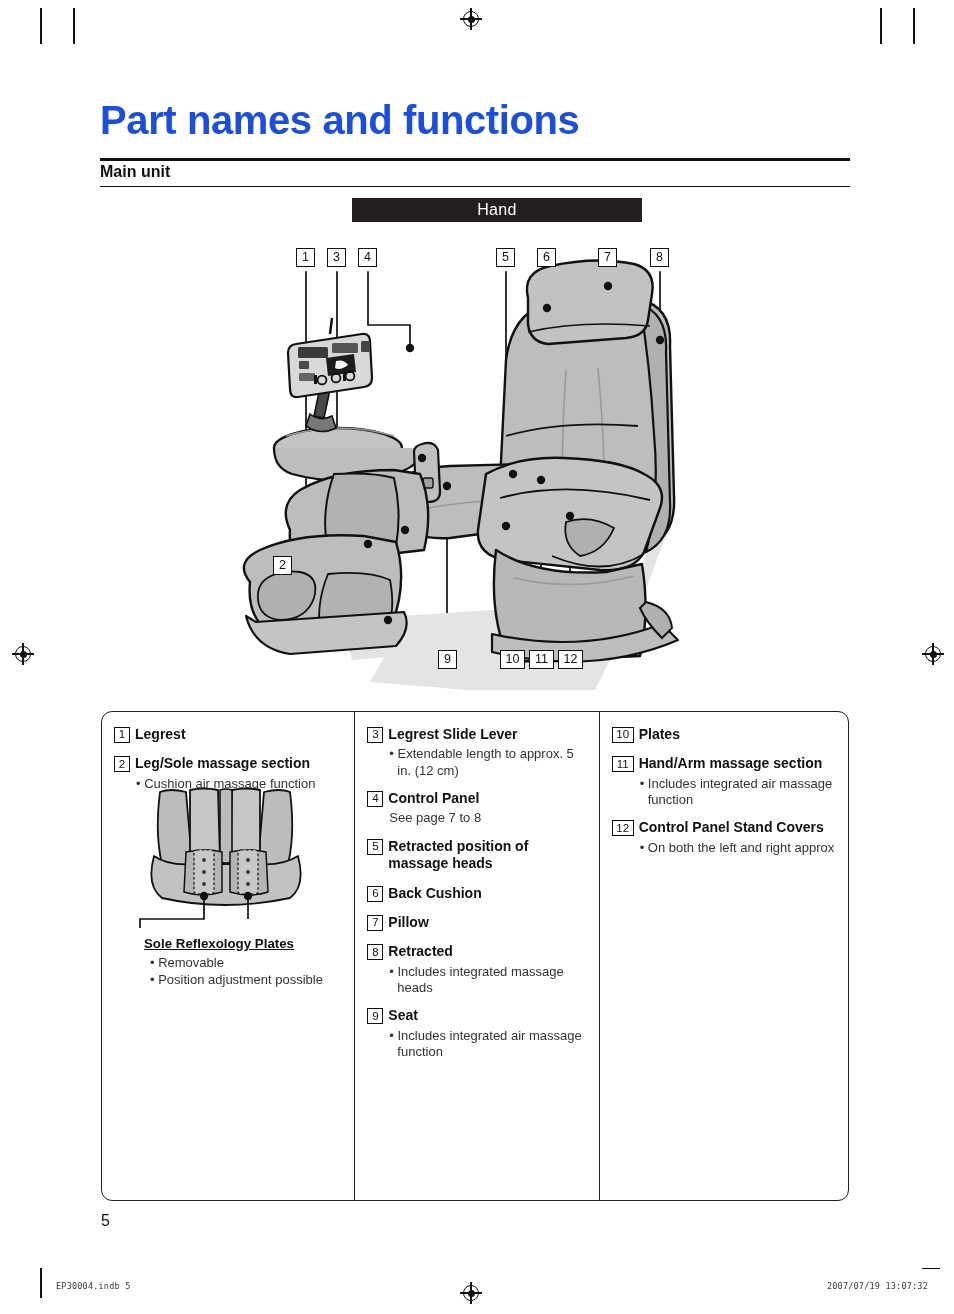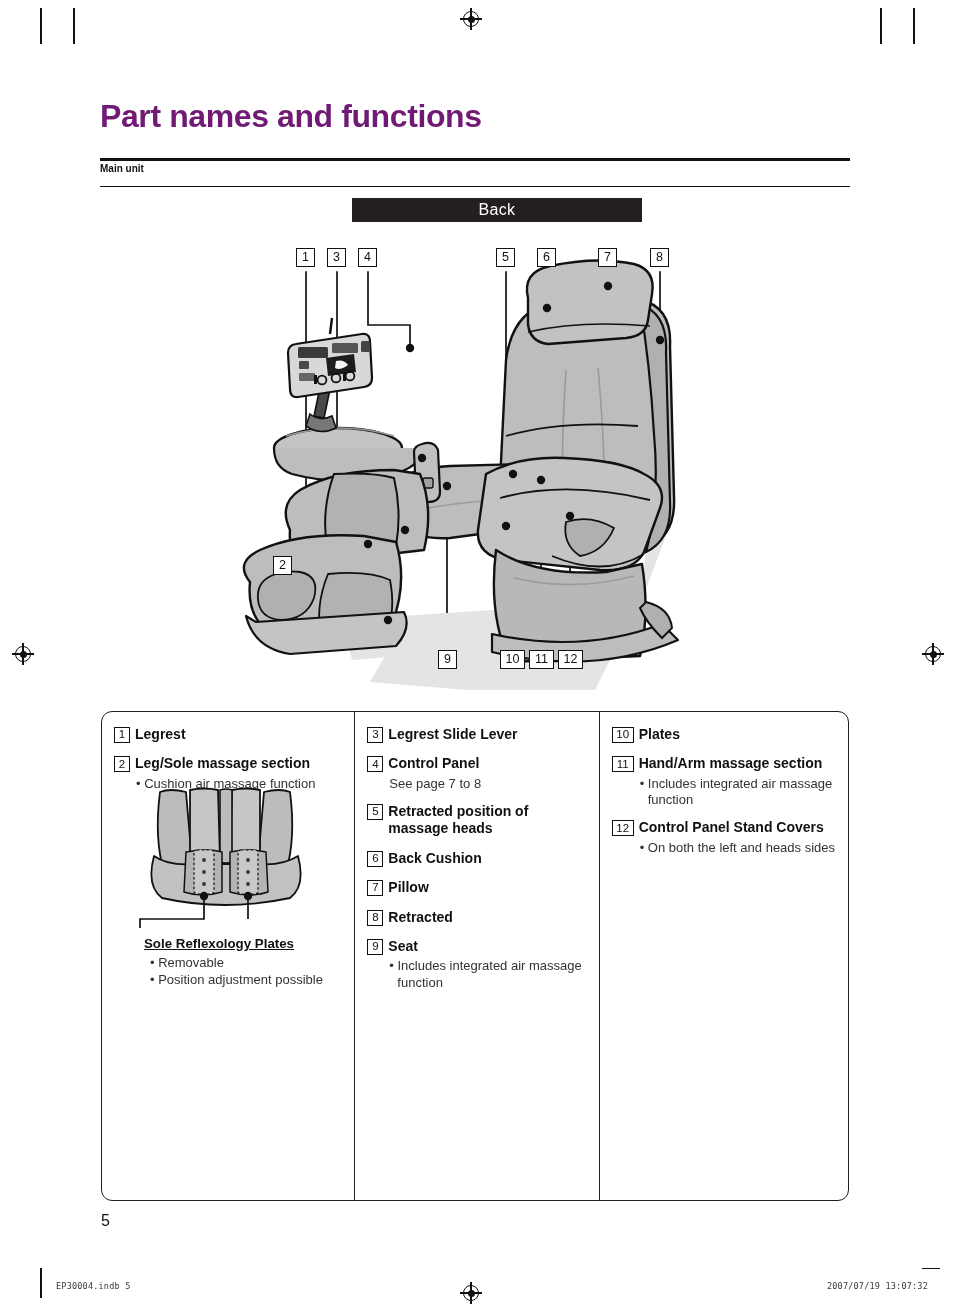--- a/index.html
+++ b/index.html
@@ -21,24 +21,24 @@
   .reg:before{left:50%;top:0;width:1.5px;height:22px;margin-left:-.75px;}
   .reg:after{top:50%;left:0;height:1.5px;width:22px;margin-top:-.75px;}
   .reg span{position:absolute;left:3px;top:3px;width:16px;height:16px;
     border:1.5px solid #111;border-radius:50%;box-sizing:border-box;}
   .reg em{position:absolute;left:7.5px;top:7.5px;width:7px;height:7px;
     background:#111;border-radius:50%;}
 
   
   .title{
     position:absolute;left:100px;top:98px;
-    font-size:32px;font-weight:bold;letter-spacing:-0.4px;color:#701a75;
+    font-size:40px;font-weight:bold;letter-spacing:-0.4px;color:#1d4ed8;
   }
   .rule-top{position:absolute;left:100px;top:158px;width:750px;height:2.6px;background:#111;}
-  .subtitle{position:absolute;left:100px;top:163px;font-size:10px;font-weight:bold;color:#111;}
+  .subtitle{position:absolute;left:100px;top:163px;font-size:16px;font-weight:bold;color:#111;}
   .rule-bot{position:absolute;left:100px;top:186px;width:750px;height:1.2px;background:#111;}
 
   .front-bar{
     position:absolute;left:352px;top:198px;width:290px;height:24px;
     background:#231f20;color:#fff;font-size:16px;
     display:flex;align-items:center;justify-content:center;letter-spacing:.3px;
   }
 
   
   .illus{position:absolute;left:100px;top:230px;width:750px;height:460px;}
@@ -120,21 +120,21 @@
     </div>
   <div class="crop" style="left:40px;top:1268px;width:1.6px;height:30px;"></div>
   <div class="frule"></div>
 
   <div class="title">Part names and functions</div>
   <div class="rule-top"></div>
   <div class="subtitle">Main unit</div>
   <div class="rule-bot"></div>
 
   <div class="front-bar">
-    <span>Back</span>
+    <span>Hand</span>
   </div>
 
   <div class="illus">
     <svg width="750" height="460" viewBox="0 0 750 460">
       <defs>
         <g id="dot">
             <circle r="4.2" fill="#111"></circle>
           </g>
       </defs>
 
@@ -330,20 +330,23 @@
       <div class="sub nob" style="position:absolute;left:16px;top:260px;">
         •&nbsp;<span>Position adjustment possible</span>
       </div>
     </div>
 
     <div class="col c2">
       <div class="item">
         <span class="num n1">3</span>
         <span class="iname">Legrest Slide Lever</span>
       </div>
+      <div class="sub">
+        •&nbsp;<span>Extendable length to approx. 5 in. (12 cm)</span>
+      </div>
       <div class="gap-s"></div>
 
       <div class="item">
         <span class="num n1">4</span>
         <span class="iname">Control Panel</span>
       </div>
       <div class="sub nob" style="margin-left:22px;">See page 7 to 8</div>
       <div class="gap-s"></div>
 
       <div class="item">
@@ -361,20 +364,23 @@
       <div class="item">
         <span class="num n1">7</span>
         <span class="iname">Pillow</span>
       </div>
       <div class="gap-s"></div>
 
       <div class="item">
         <span class="num n1">8</span>
         <span class="iname">Retracted</span>
       </div>
+      <div class="sub" style="max-width:190px;">
+        •&nbsp;<span>Includes integrated massage heads</span>
+      </div>
       <div class="gap-s"></div>
 
       <div class="item">
         <span class="num n1">9</span>
         <span class="iname">Seat</span>
       </div>
       <div class="sub" style="max-width:198px;">
         •&nbsp;<span>Includes integrated air massage function</span>
       </div>
     </div>
@@ -393,21 +399,21 @@
       <div class="sub" style="margin-left:28px;max-width:198px;">
         •&nbsp;<span>Includes integrated air massage function</span>
       </div>
       <div class="gap-s"></div>
 
       <div class="item">
         <span class="num n2">12</span>
         <span class="iname">Control Panel Stand Covers</span>
       </div>
       <div class="sub" style="margin-left:28px;max-width:206px;">
-        •&nbsp;<span>On both the left and heads sides</span>
+        •&nbsp;<span>On both the left and right approx</span>
       </div>
     </div>
   </div>
 
   <div class="pageno">5</div>
   <div class="fmeta fl">EP30004.indb   5</div>
   <div class="fmeta fr">2007/07/19   13:07:32</div>
 
 </div>
 

